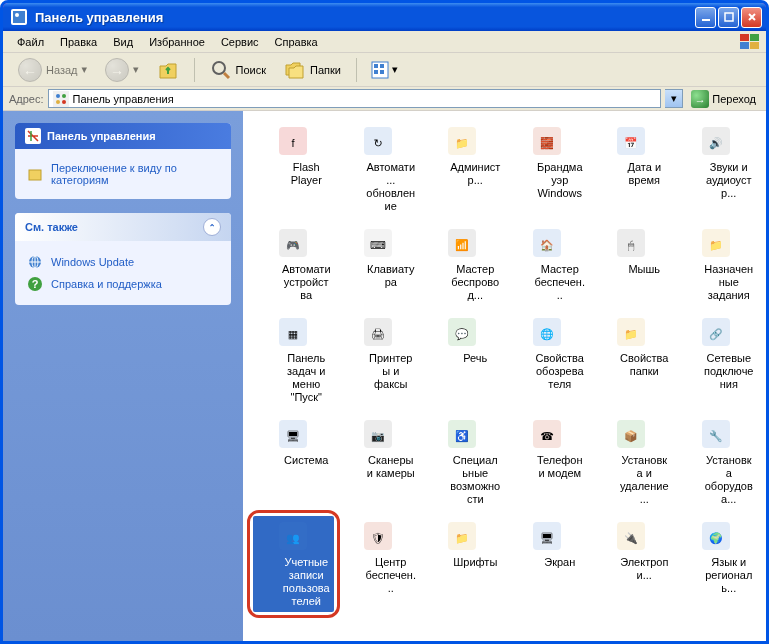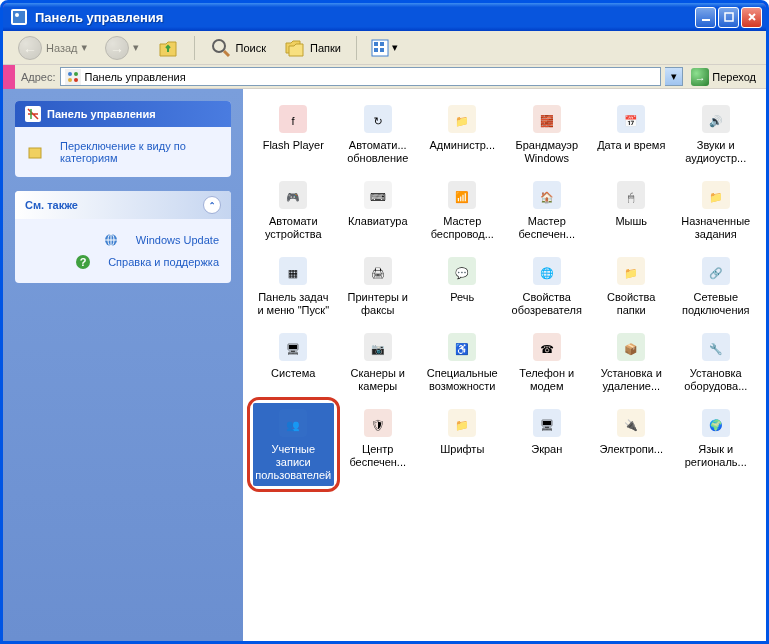--- a/index.html
+++ b/index.html
@@ -15,41 +15,41 @@
 .menubar { height:22px; background:#ece9d8; display:flex; align-items:center; padding:0 6px; border-bottom:1px solid #d4d0c8; position:relative; }
 .menu-item { padding:2px 8px; cursor:pointer; }
 .win-flag { position:absolute; right:6px; width:20px; height:16px; }
 .toolbar { height:34px; background:#ece9d8; display:flex; align-items:center; padding:0 8px; gap:4px; border-bottom:1px solid #d4d0c8; }
 .tb-btn { display:flex; align-items:center; gap:4px; padding:2px 6px; cursor:pointer; border:1px solid transparent; border-radius:3px; }
 .tb-btn.disabled { opacity:.5; cursor:default; }
 .nav-circle { width:24px; height:24px; border-radius:50%; background:radial-gradient(circle at 30% 30%,#8ee090,#3ea040); border:1px solid #2a7030; display:flex; align-items:center; justify-content:center; color:#fff; font-size:14px; }
 .nav-circle.disabled { background:radial-gradient(circle at 30% 30%,#ddd,#aaa); border-color:#888; }
 .separator { width:1px; height:24px; background:#c0c0b0; margin:0 4px; }
 .views-btn { display:flex; align-items:center; gap:2px; padding:2px 4px; border:1px solid transparent; }
-.addressbar { height:24px; background:#ece9d8; display:flex; align-items:center; padding:0 6px; gap:4px; border-bottom:1px solid #d4d0c8;margin-left:12px; }
+.addressbar { height:24px; background:#ece9d8; display:flex; align-items:center; padding:0 6px; gap:4px; border-bottom:1px solid #d4d0c8; }
 .addr-label { color:#666; }
 .addr-input { flex:1; height:19px; border:1px solid #7f9db9; background:#fff; display:flex; align-items:center; padding:0 4px; gap:4px; }
 .addr-dropdown { width:18px; height:19px; background:linear-gradient(to bottom,#c9e0fa,#a0c4f0); border:1px solid #7f9db9; border-left:none; display:flex; align-items:center; justify-content:center; cursor:pointer; }
 .go-btn { display:flex; align-items:center; gap:3px; cursor:pointer; padding:1px 4px; }
 .go-icon { width:18px; height:18px; background:radial-gradient(circle at 30% 30%,#8ee090,#2a8030); border-radius:3px; display:flex; align-items:center; justify-content:center; color:#fff; }
 .content { flex:1; display:flex; overflow:hidden; }
 .sidebar { width:240px; background:linear-gradient(to bottom,#7a9edb 0%,#6b8fd0 100%); padding:12px; overflow-y:auto; }
 .panel { background:#eff3ff; border-radius:4px; margin-bottom:14px; overflow:hidden; }
 .panel-header { background:linear-gradient(to right,#2b5bc5,#4a7ce0); color:#fff; font-weight:bold; padding:5px 10px; display:flex; align-items:center; gap:6px; font-size:12px; }
 .panel-header.light { background:linear-gradient(to right,#fff,#c5d5f0); color:#215dc6; }
 .panel-header .collapse { margin-left:auto; width:18px; height:18px; border-radius:50%; background:rgba(255,255,255,.3); border:1px solid rgba(255,255,255,.6); display:flex; align-items:center; justify-content:center; font-size:8px; cursor:pointer; }
 .panel-header.light .collapse { background:#fff; border-color:#a0b0d8; color:#215dc6; }
 .panel-body { padding:10px 12px; }
-.panel-link { display:flex; align-items:center; gap:17px; color:#215dc6; padding:3px 0; cursor:pointer;justify-content:flex-end; }
+.panel-link { display:flex; align-items:center; gap:8px; color:#215dc6; padding:3px 0; cursor:pointer; }
 .link-icon { width:16px; height:16px; flex-shrink:0; }
 .main { flex:1; background:#fff; padding:10px; overflow-y:auto; }
 .icon-grid { display:grid; grid-template-columns:repeat(6,1fr); gap:6px 4px; }
 .icon-item { display:flex; flex-direction:column; align-items:center; text-align:center; padding:4px 2px; cursor:pointer; border-radius:2px; }
 .icon-item .icon { width:32px; height:32px; margin-bottom:4px; display:flex; align-items:center; justify-content:center; font-size:24px; }
-.icon-item .label { line-height:13px; word-break:break-word; max-width:76px; }
+.icon-item .label { line-height:13px; word-break:break-word; max-width:76px;margin-left:26px; }
 .icon-item.selected { background:#316ac5; color:#fff; }
 .highlight-box { position:relative; }
 .highlight-box::before { content:""; position:absolute; inset:-6px; border:3px solid #d43823; border-radius:12px; pointer-events:none; }
 svg { display:block; }
 </style>
 </head>
 <body>
 
 <div class="window">
 
@@ -73,20 +73,38 @@
           </svg>
         </div>
       <div class="titlebar-btn close">
           <svg width="10" height="10">
             <path d="M2 2L8 8M8 2L2 8" stroke="#fff" stroke-width="2"></path>
           </svg>
         </div>
     </div>
   </div>
 
+  <div class="menubar">
+    <div id="menuitems" style="display: flex;">
+        <div class="menu-item">Файл</div>
+        <div class="menu-item">Правка</div>
+        <div class="menu-item">Вид</div>
+        <div class="menu-item">Избранное</div>
+        <div class="menu-item">Сервис</div>
+        <div class="menu-item">Справка</div>
+      </div>
+    <div class="win-flag">
+      <svg width="20" height="16" viewBox="0 0 20 16">
+          <rect x="0" y="0" width="9" height="7" fill="#d43823"></rect>
+          <rect x="10" y="0" width="9" height="7" fill="#40a040"></rect>
+          <rect x="0" y="8" width="9" height="7" fill="#4080d0"></rect>
+          <rect x="10" y="8" width="9" height="7" fill="#e0b040"></rect>
+        </svg>
+    </div>
+  </div>
 
   <div class="toolbar">
     <div class="tb-btn disabled">
       <div class="nav-circle disabled">←</div>
       <span>Назад</span>
       <span>▾</span>
     </div>
     <div class="tb-btn disabled">
       <div class="nav-circle disabled">→</div>
       <span>▾</span>

